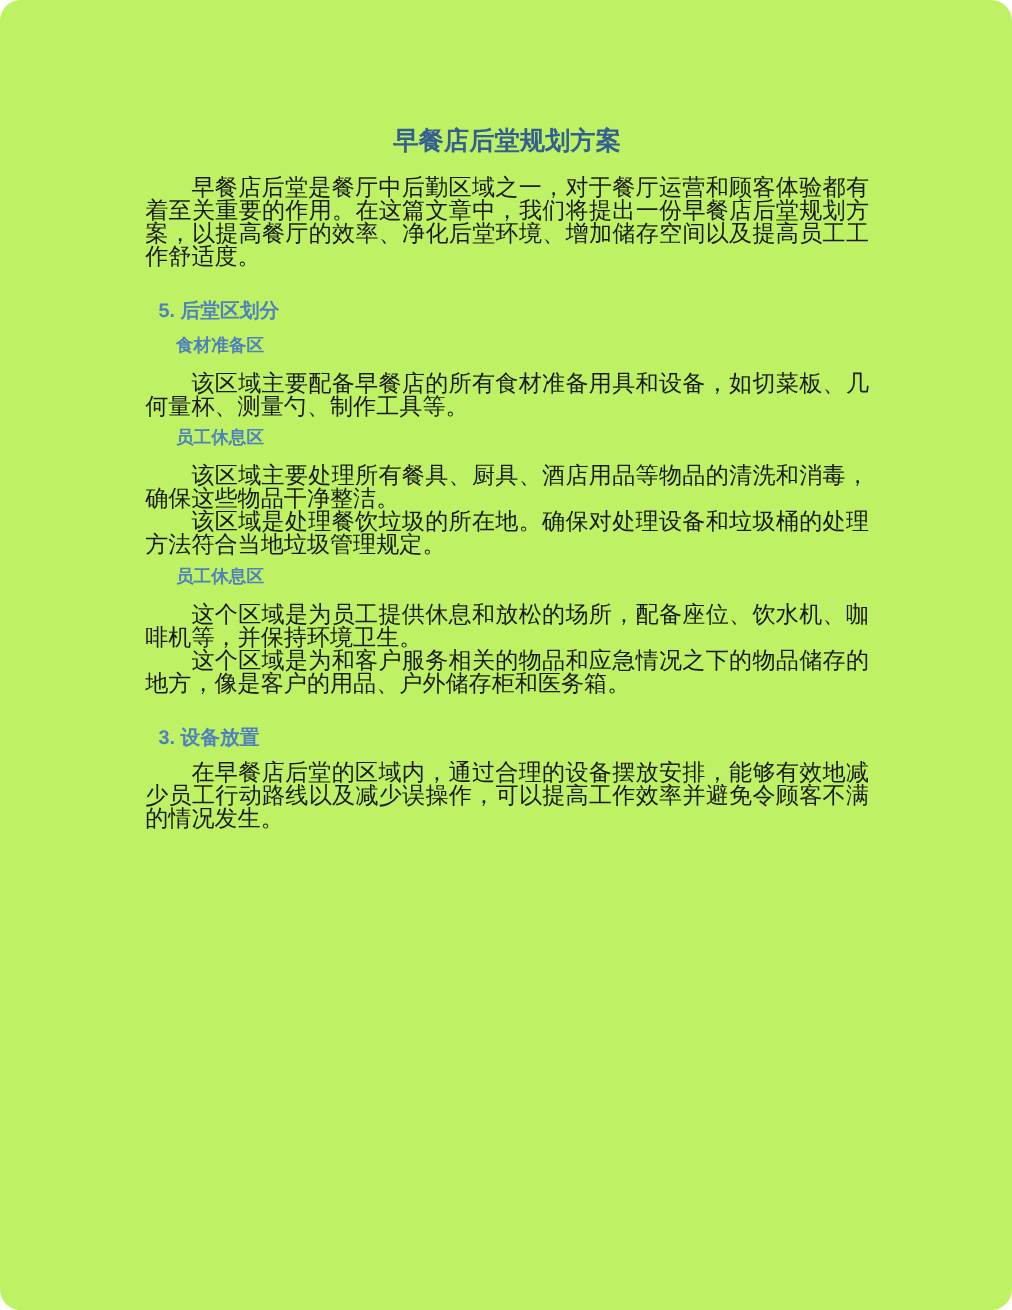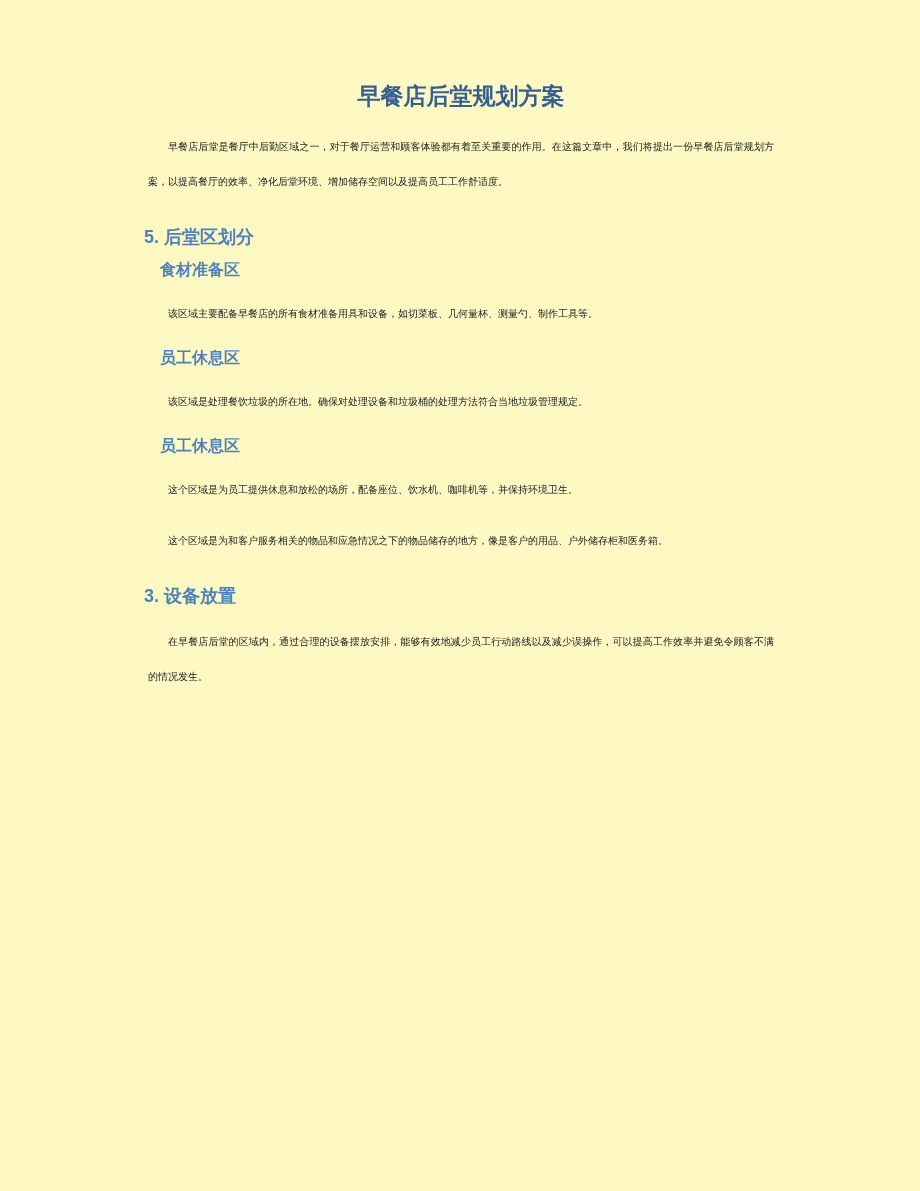--- a/index.html
+++ b/index.html
@@ -4,40 +4,41 @@
   <style>
     html, body {
       margin: 0;
       padding: 0;
       background: #ffffff;
     }
     .page {
       position: relative;
       width: 920px;
       height: 1191px;
-      background: #fef9c3;
+      background: #bef264;
       box-sizing: border-box;
-      padding: 83px 130px 0 132px;
+      padding: 114px 130px 0 132px;
       overflow: hidden;
       font-family: "Liberation Serif", "DejaVu Serif", serif;
       color: #1a1a1a;
+      border-radius: 19px;
     }
     .doc-title {
       margin: 0 0 18px 0;
       font-size: 23px;
       line-height: 28px;
       font-weight: bold;
       text-align: center;
       color: #365F91;
       font-family: "Liberation Serif", "DejaVu Serif", serif;
     }
     p.body {
-      margin: 16px;
-      font-size: 10px;
-      line-height: 35px;
+      margin: 0;
+      font-size: 21px;
+      line-height: 21px;
       text-align: justify;
       text-indent: 2em;
       color: #1a1a1a;
     }
     h2.sec {
       margin: 26px 0 10px 12px;
       font-size: 18px;
       line-height: 24px;
       font-weight: bold;
       color: #4F81BD;
@@ -63,20 +64,21 @@
 
   <h2 class="sec">5. 后堂区划分</h2>
 
 
   <h3 class="sub">食材准备区</h3>
 
   <p class="body">该区域主要配备早餐店的所有食材准备用具和设备，如切菜板、几何量杯、测量勺、制作工具等。</p>
 
   <h3 class="sub">员工休息区</h3>
 
+  <p class="body">该区域主要处理所有餐具、厨具、酒店用品等物品的清洗和消毒，确保这些物品干净整洁。</p>
 
 
   <p class="body">该区域是处理餐饮垃圾的所在地。确保对处理设备和垃圾桶的处理方法符合当地垃圾管理规定。</p>
 
   <h3 class="sub">员工休息区</h3>
 
   <p class="body">这个区域是为员工提供休息和放松的场所，配备座位、饮水机、咖啡机等，并保持环境卫生。</p>
 
 
   <p class="body">这个区域是为和客户服务相关的物品和应急情况之下的物品储存的地方，像是客户的用品、户外储存柜和医务箱。</p>

